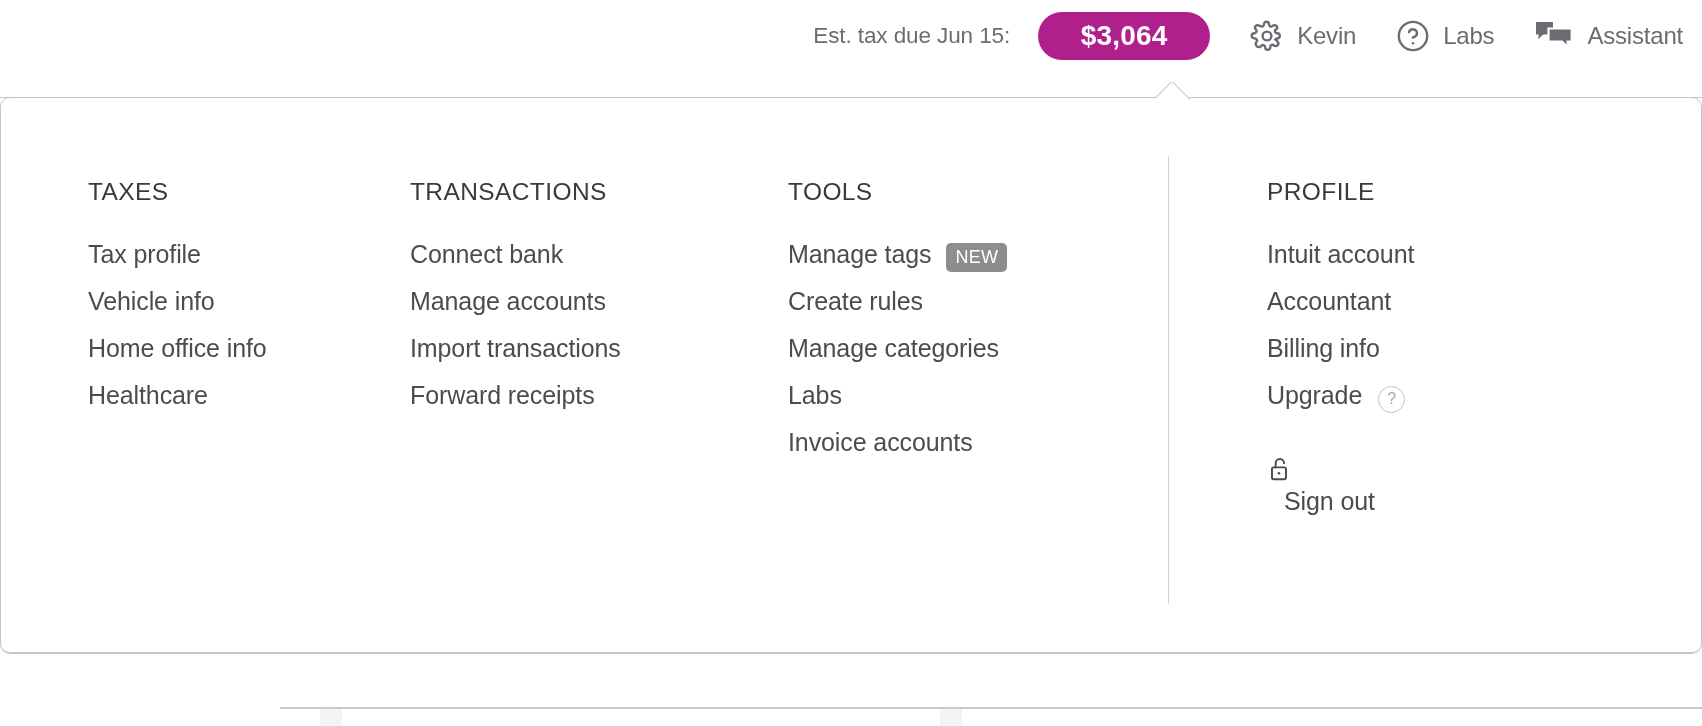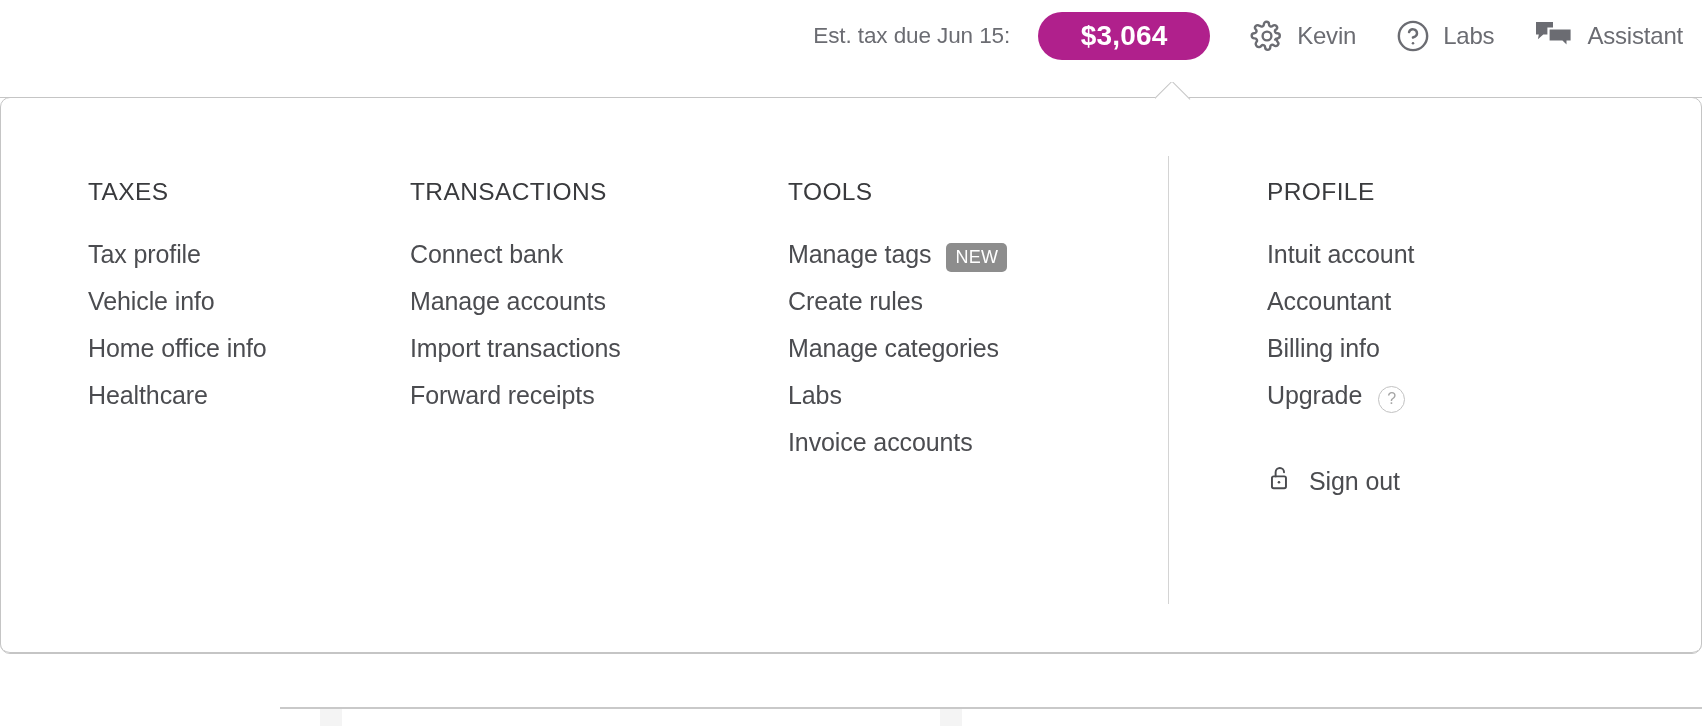--- a/index.html
+++ b/index.html
@@ -175,23 +175,24 @@
     border: 1.5px solid #c2c2c2;
     border-radius: 50%;
     color: #a6a6a6;
     font-size: 16px;
     margin-left: 16px;
     box-sizing: border-box;
     cursor: pointer;
   }
   .signout-row {
     display: inline-flex;
-    align-items: flex-end;
-    margin-top: 45px;
-    cursor: pointer;
+    align-items: flex-start;
+    margin-top: 36px;
+    cursor: pointer;
+    flex-direction: column;
   }
   .signout-row .so-label {
     font-size: 25px;
     color: #4b4c50;
     margin-left: 17px;
     letter-spacing: -0.1px;
   }
 
   
   .bg-strip {

